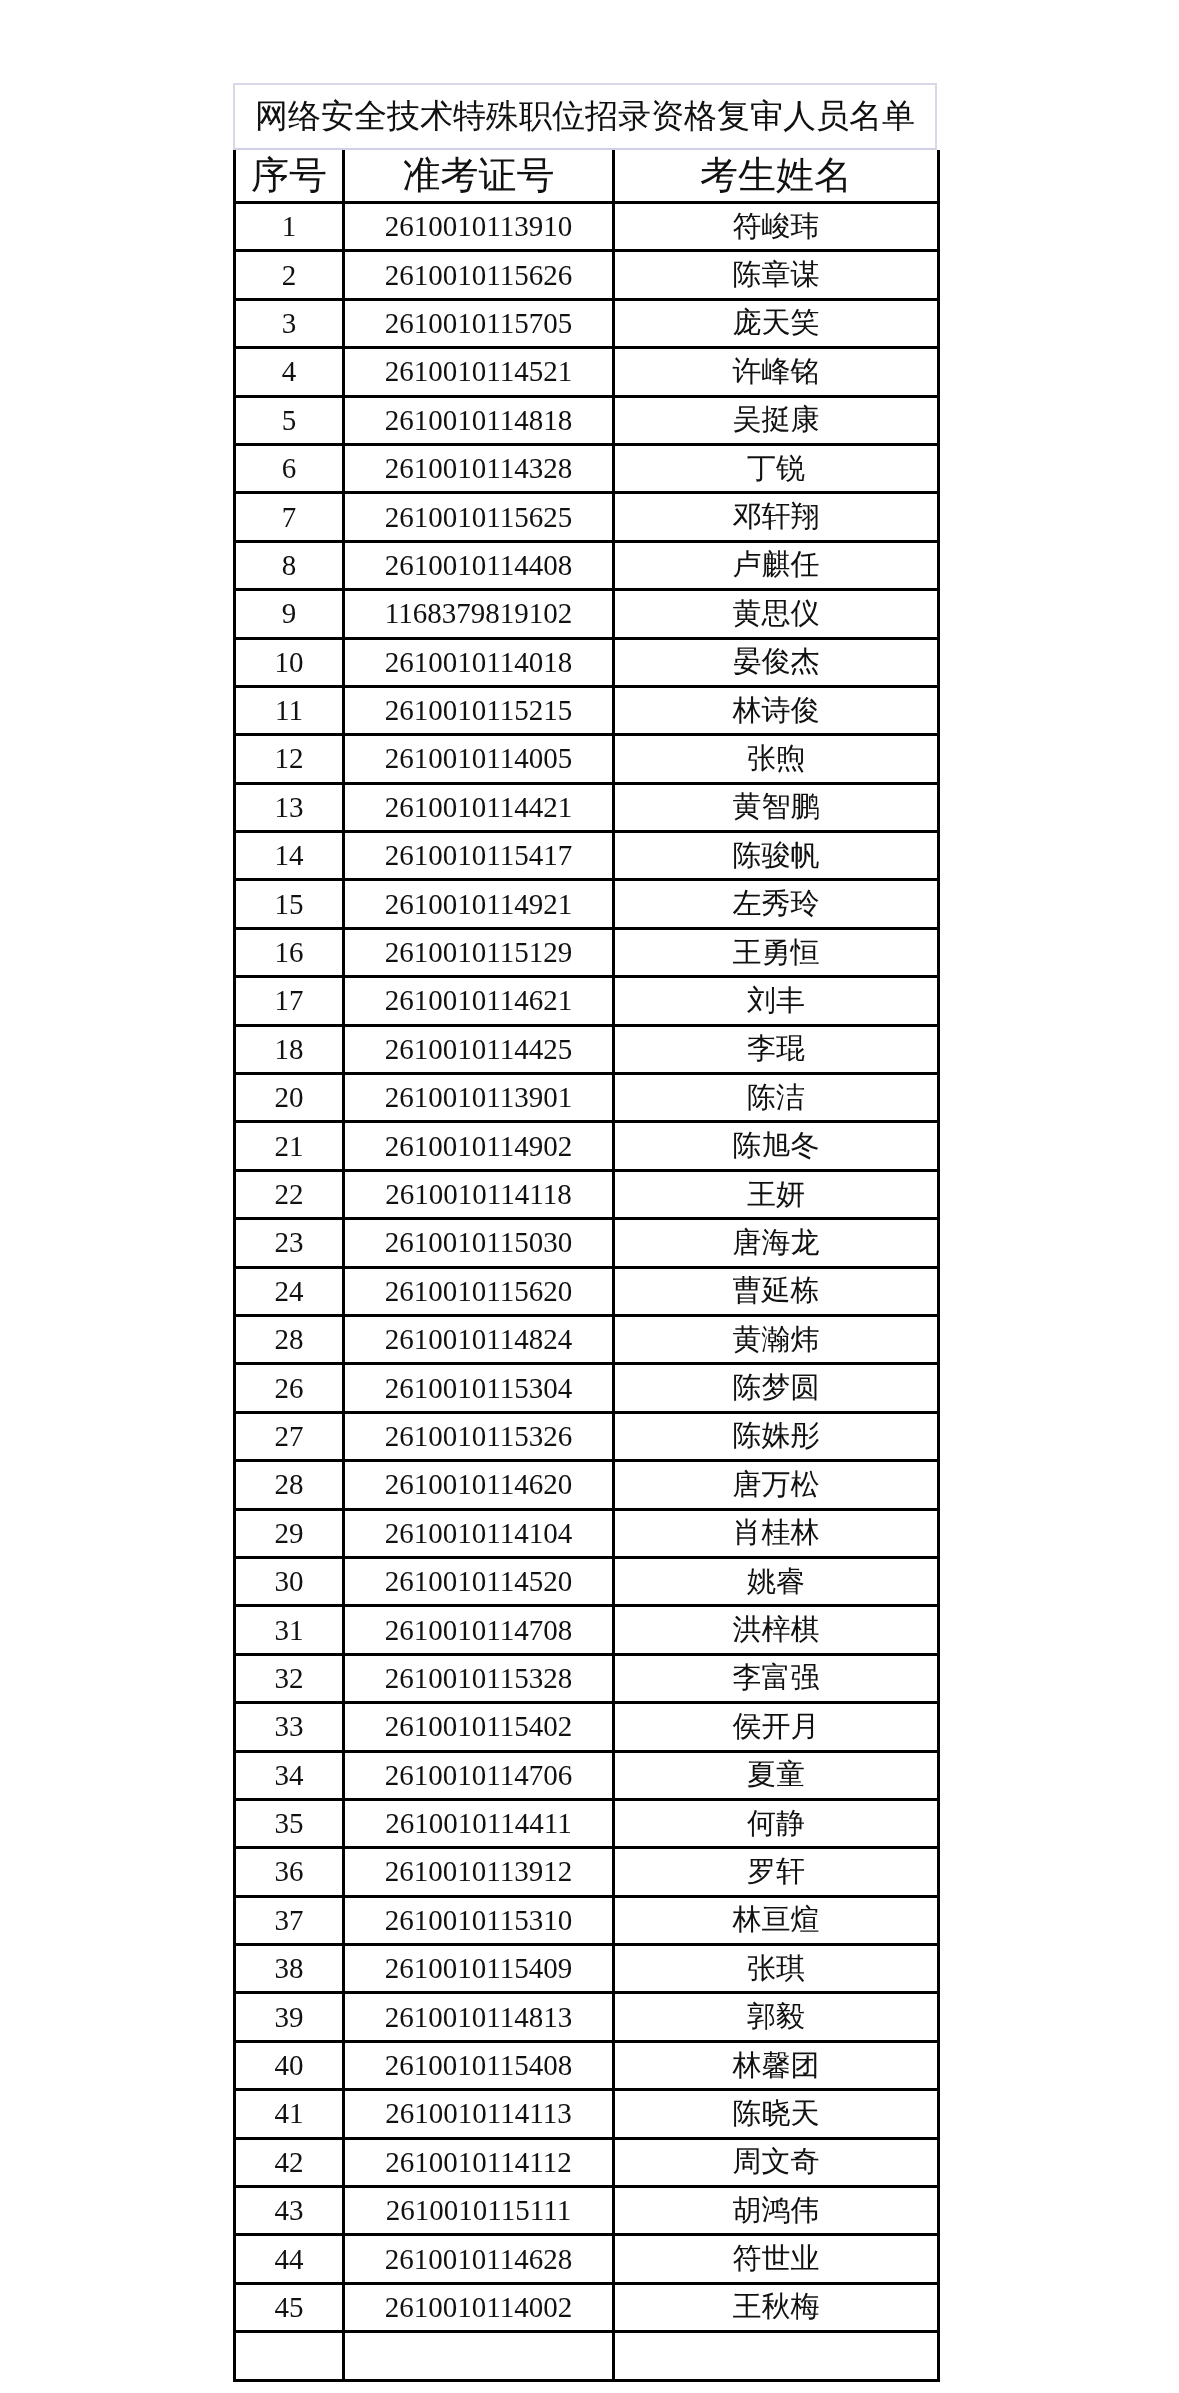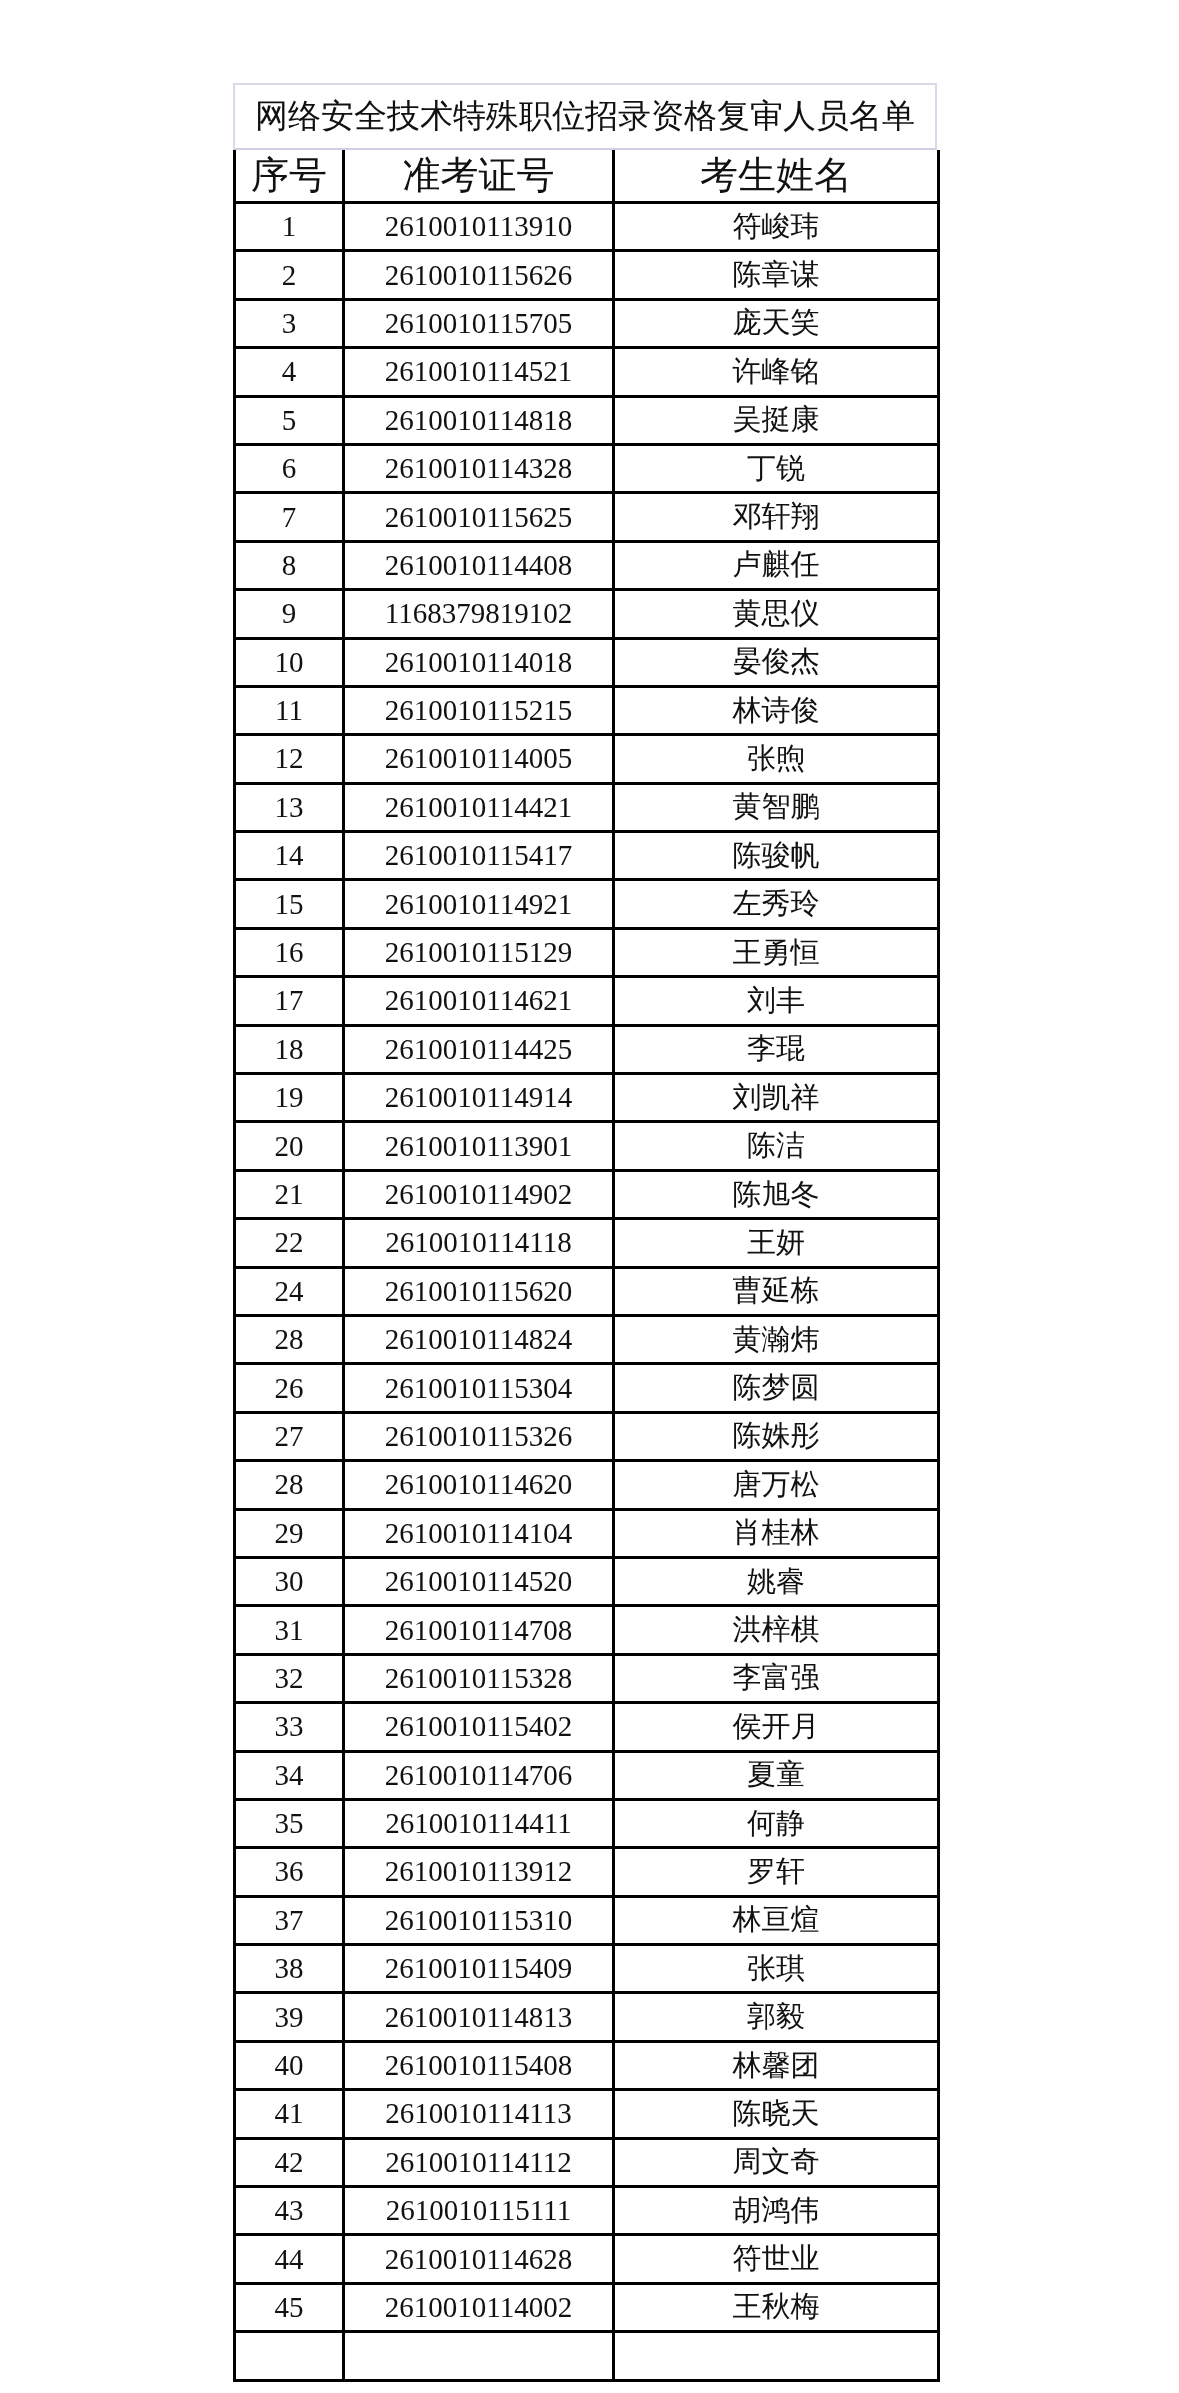--- a/index.html
+++ b/index.html
@@ -176,38 +176,38 @@
           <td class="num">17</td>
           <td class="id">2610010114621</td>
           <td class="name">刘丰</td>
         </tr>
         <tr class="data-row">
           <td class="num">18</td>
           <td class="id">2610010114425</td>
           <td class="name">李琨</td>
         </tr>
         <tr class="data-row">
-          <td class="num">19</td>
-          <td class="id">2610010114914</td>
-          <td class="name">刘凯祥</td>
-        </tr>
-        <tr class="data-row">
           <td class="num">20</td>
           <td class="id">2610010113901</td>
           <td class="name">陈洁</td>
         </tr>
         <tr class="data-row">
           <td class="num">21</td>
           <td class="id">2610010114902</td>
           <td class="name">陈旭冬</td>
         </tr>
         <tr class="data-row">
           <td class="num">22</td>
           <td class="id">2610010114118</td>
           <td class="name">王妍</td>
+        </tr>
+        <tr class="data-row">
+          <td class="num">23</td>
+          <td class="id">2610010115030</td>
+          <td class="name">唐海龙</td>
         </tr>
         <tr class="data-row">
           <td class="num">24</td>
           <td class="id">2610010115620</td>
           <td class="name">曹延栋</td>
         </tr>
         <tr class="data-row">
           <td class="num">28</td>
           <td class="id">2610010114824</td>
           <td class="name">黄瀚炜</td>

